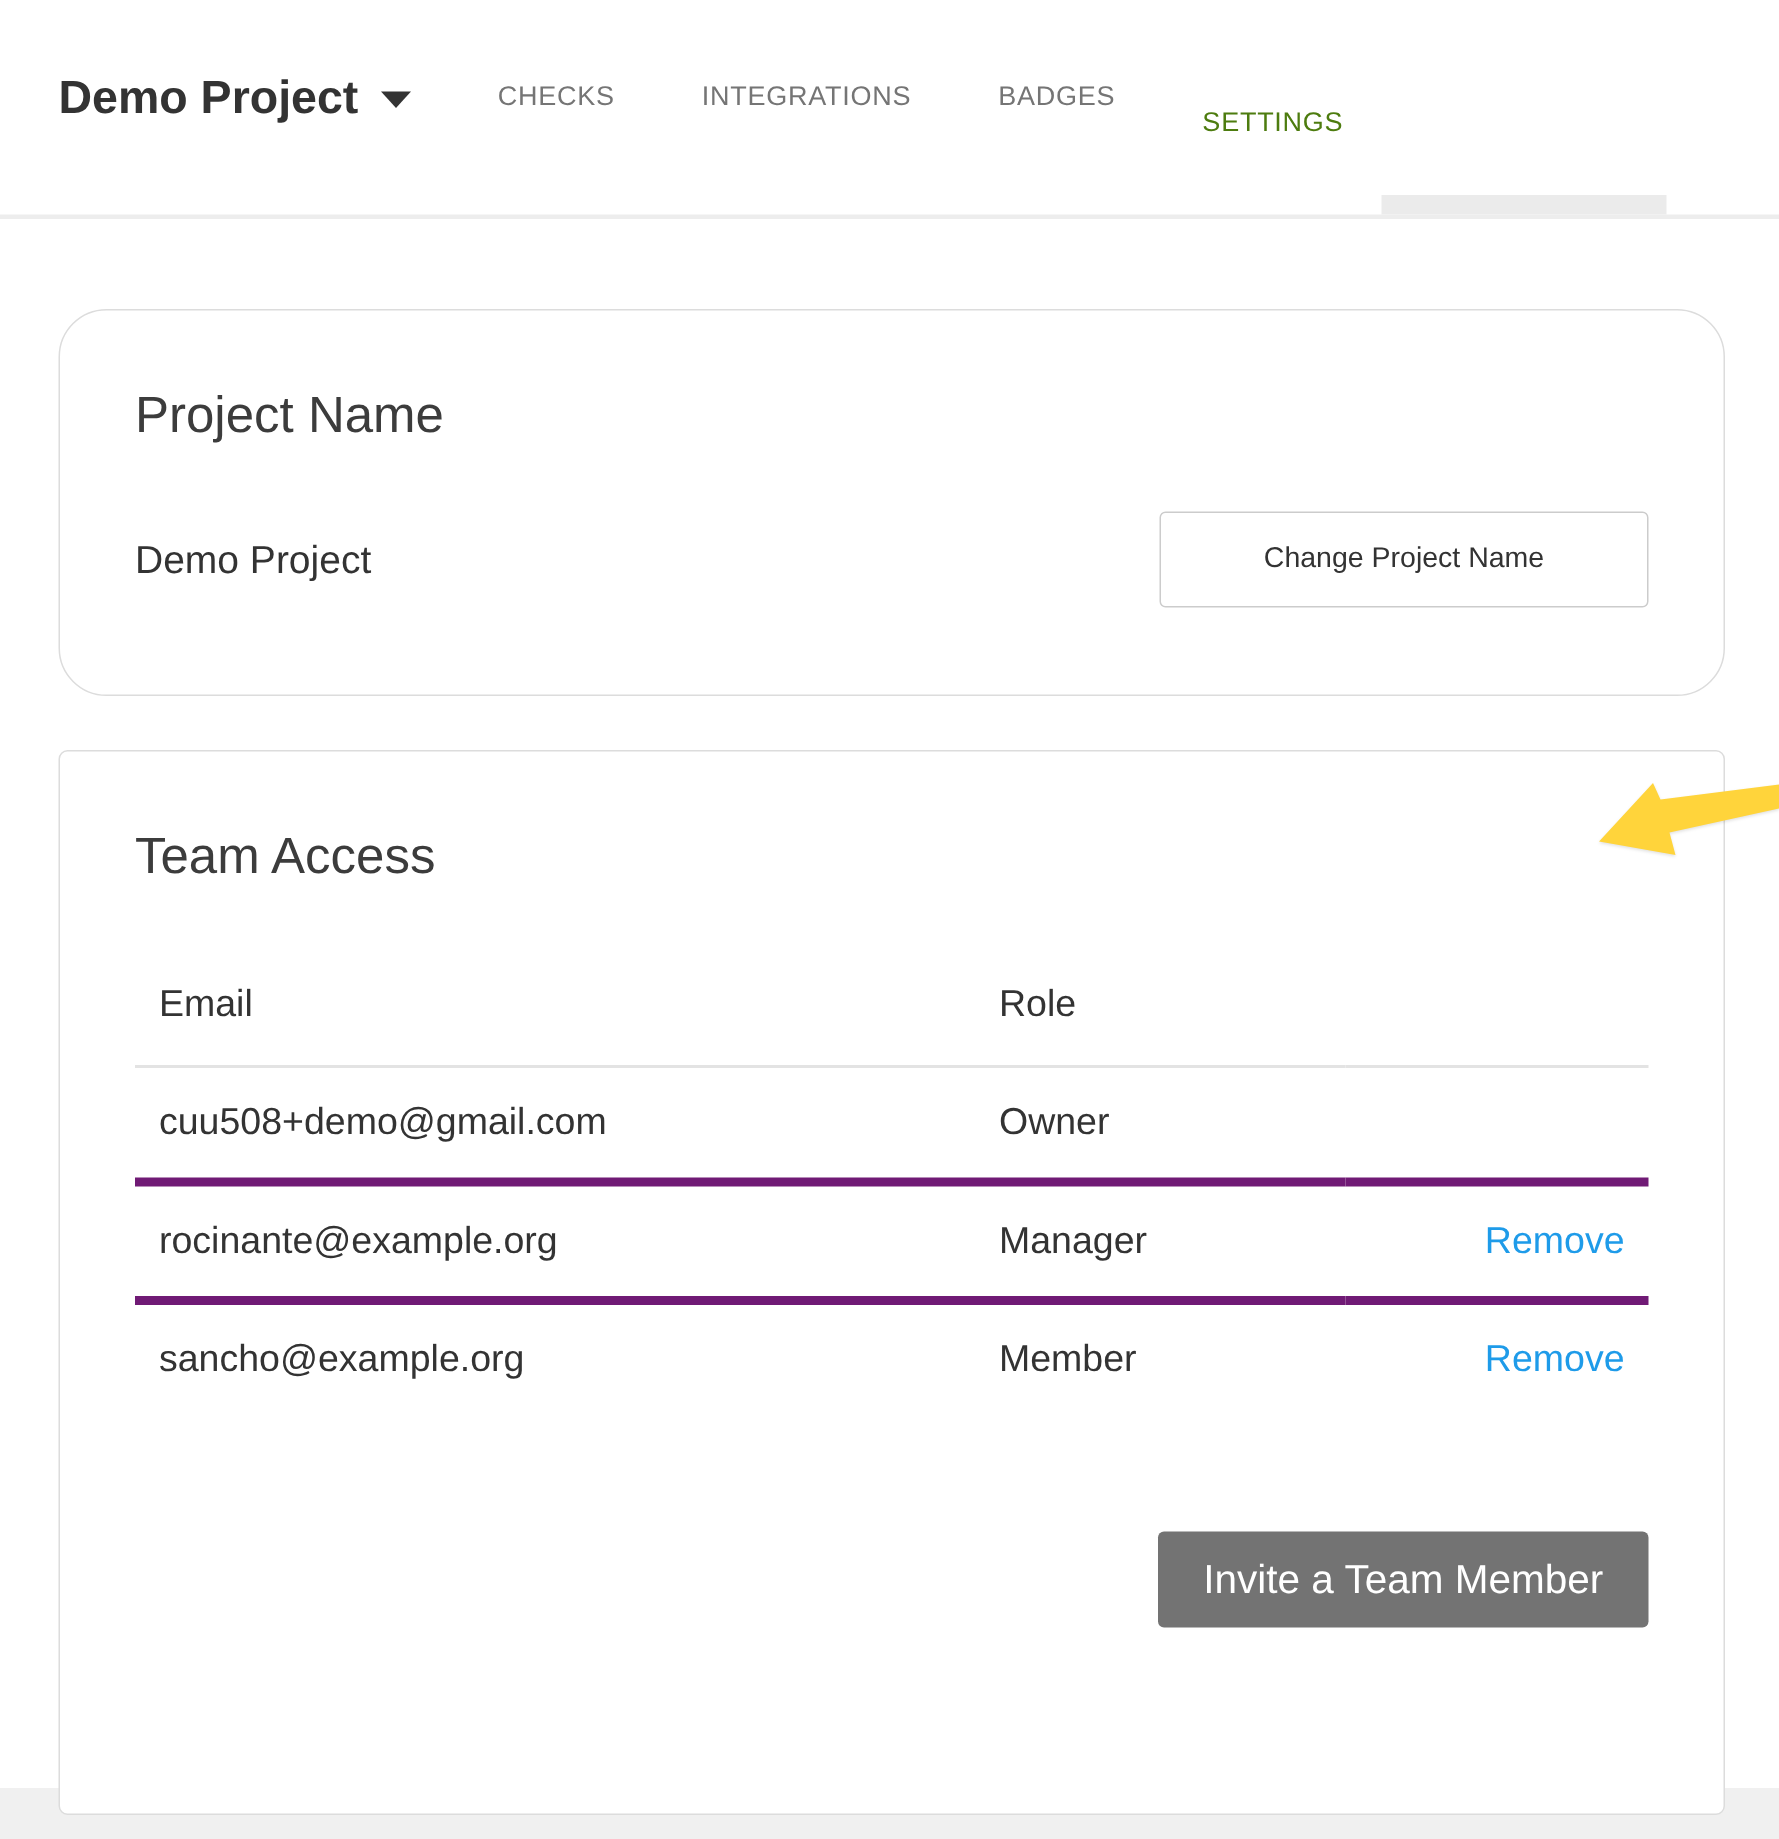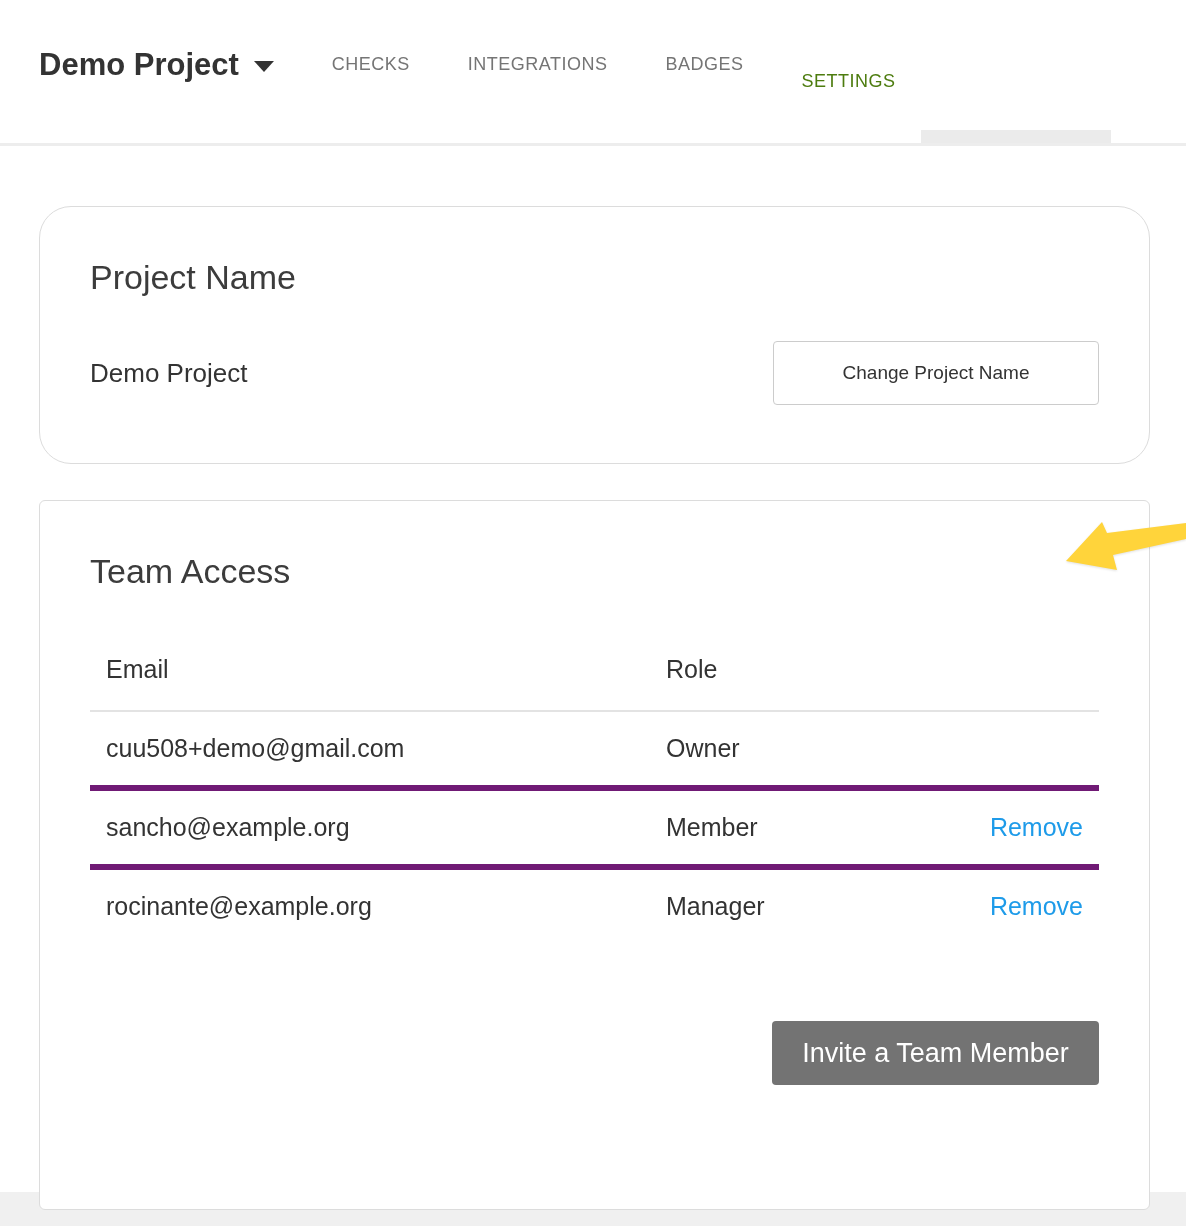--- a/index.html
+++ b/index.html
@@ -204,27 +204,27 @@
           <th></th>
         </tr>
       </thead>
       <tbody id="team-rows">
           <tr>
             <td>cuu508+demo@gmail.com</td>
             <td>Owner</td>
             <td class="action"></td>
           </tr>
           <tr>
-            <td>sancho@example.org</td>
-            <td>Member</td>
+            <td>rocinante@example.org</td>
+            <td>Manager</td>
             <td class="action"><a class="remove-link">Remove</a></td>
           </tr>
           <tr>
-            <td>rocinante@example.org</td>
-            <td>Manager</td>
+            <td>sancho@example.org</td>
+            <td>Member</td>
             <td class="action"><a class="remove-link">Remove</a></td>
           </tr>
         </tbody>
     </table>
     <div class="invite-row">
       <button class="btn-success">Invite a Team Member</button>
     </div>
   </div>
 
   <svg class="annotation-arrow" width="128" height="62" viewBox="0 0 128 62">

